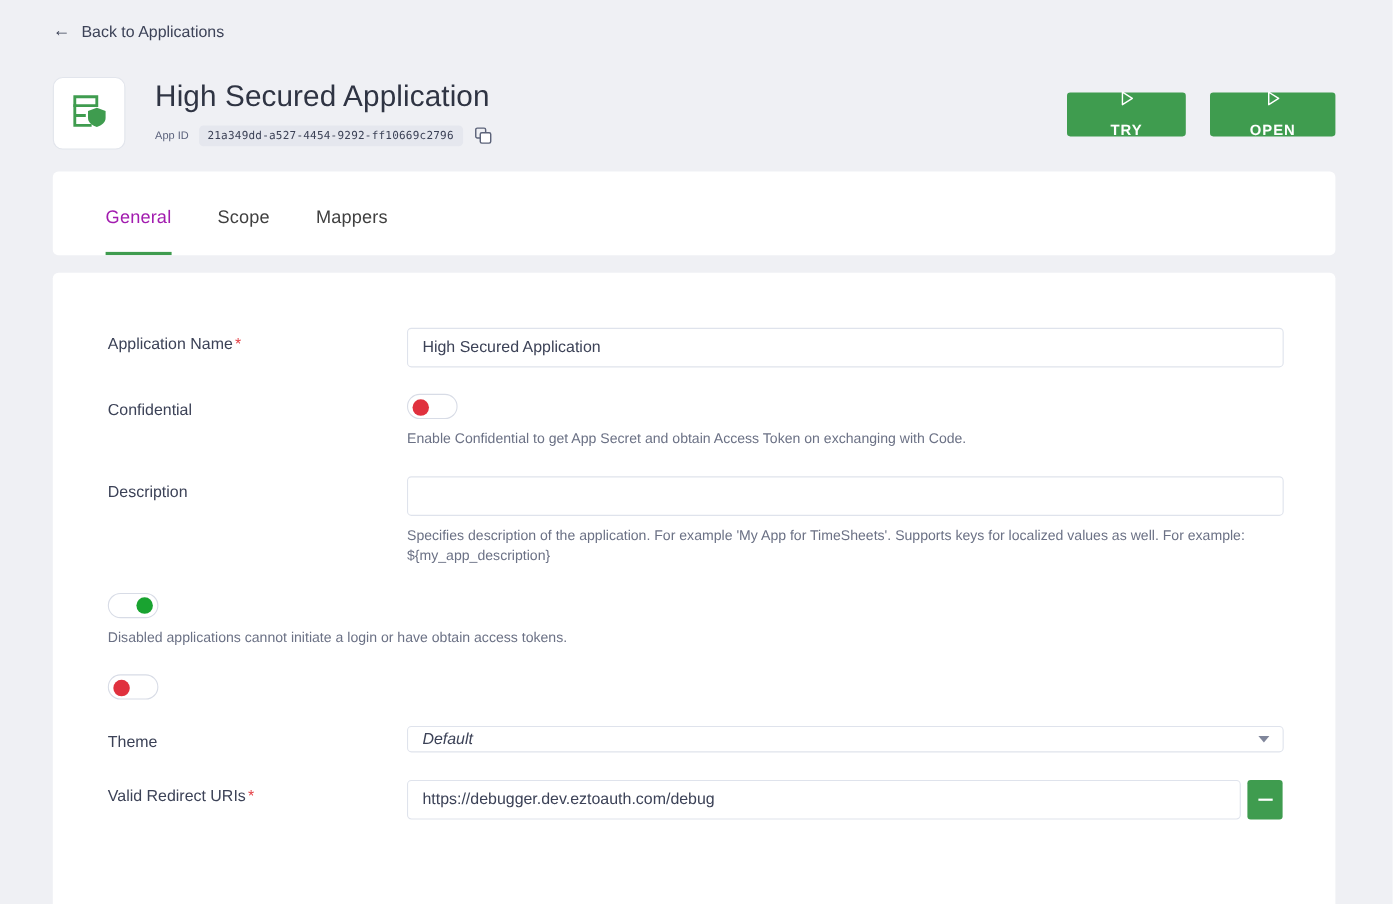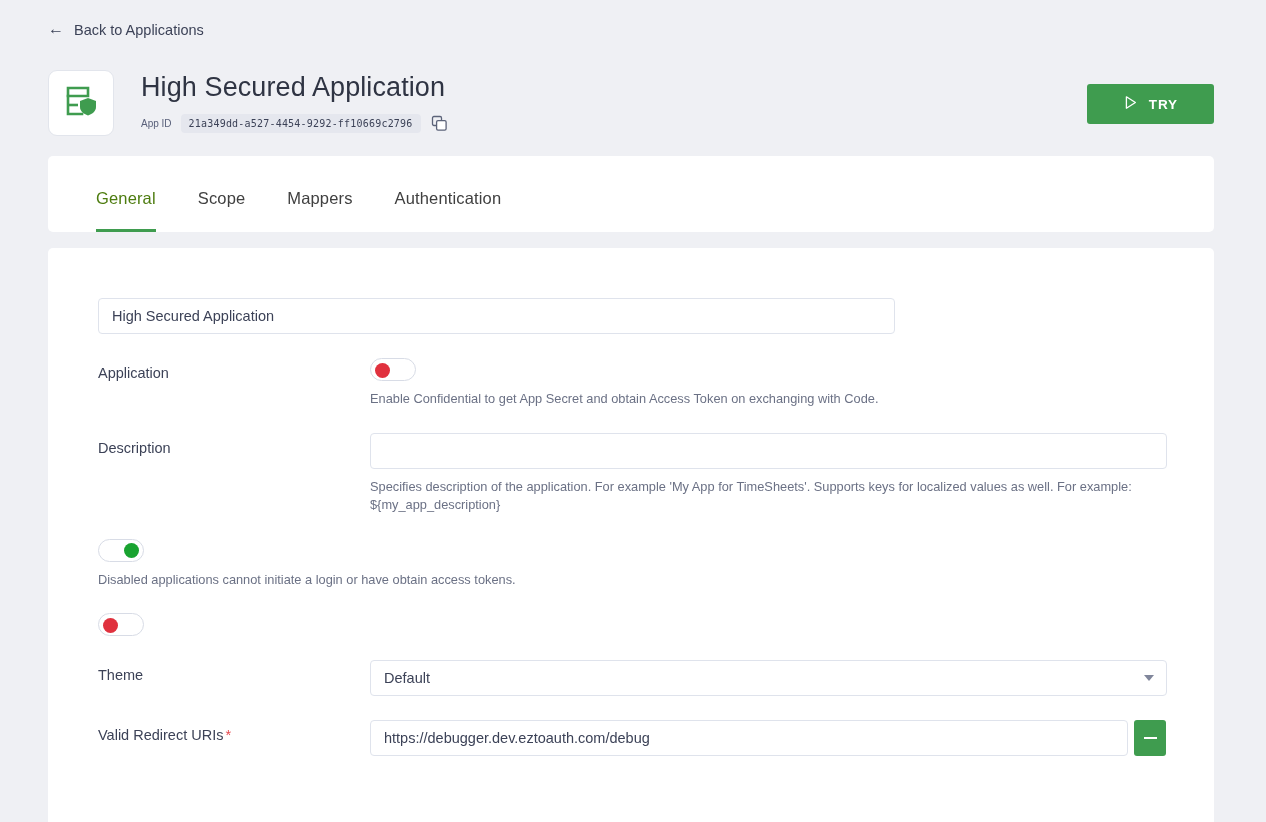--- a/index.html
+++ b/index.html
@@ -112,20 +112,21 @@
     padding: 0 36px;
     font-size: 13.5px;
     font-weight: 600;
     letter-spacing: 0.9px;
     font-family: "Liberation Sans", sans-serif;
     display: flex;
     align-items: center;
     justify-content: center;
     gap: 11px;
     cursor: pointer;
+    flex-direction: column;
   }
 
   
   .tabs-card {
     position: absolute;
     left: 48px;
     top: 156px;
     width: 1166px;
     height: 76px;
     background: #ffffff;
@@ -142,21 +143,21 @@
     position: relative;
     font-size: 16.5px;
     padding: 0 0 24px 0;
     margin-right: 42px;
     color: #404040;
     cursor: pointer;
     user-select: none;
     letter-spacing: 0.15px;
   }
   .tab:first-child { margin-left: 48px; }
-  .tab.active { color: #4d7c0f; }
+  .tab.active { color: #a21caf; }
   .tab.active::after {
     content: "";
     position: absolute;
     left: 0;
     right: 0;
     bottom: 0;
     height: 3px;
     background: #3f9c4f;
   }
 
@@ -235,30 +236,31 @@
   .toggle.off .knob { left: 4px; background: #e0313e; }
   .toggle.on  .knob { right: 4px; background: #19a330; }
 
   
   .select-wrap {
     position: relative;
     width: 797px;
   }
   .select-box {
     width: 797px;
-    height: 36px;
+    height: 24px;
     border: 1px solid #dfe3ec;
     border-radius: 4px;
     padding: 0 34px 0 13px;
     font-size: 14.5px;
     color: #3c4257;
     display: flex;
     align-items: center;
     background: #ffffff;
     cursor: pointer;
+    font-style: italic;
   }
   .select-caret {
     position: absolute;
     right: 13px;
     top: 50%;
     transform: translateY(-50%);
     width: 0; height: 0;
     border-left: 5px solid transparent;
     border-right: 5px solid transparent;
     border-top: 6px solid #80869b;
@@ -337,42 +339,52 @@
 
   <div class="header-actions">
     <button class="btn-green">
       <span>
         <svg width="15" height="15" viewBox="0 0 15 15" fill="none">
           <path d="M3.4 1.8 L12.4 7.5 L3.4 13.2 Z" stroke="#ffffff" stroke-width="1.3" stroke-linejoin="round" fill="none"></path>
         </svg>
       </span>
       <span>TRY</span>
     </button>
+    <button class="btn-green">
+      <span>
+        <svg width="15" height="15" viewBox="0 0 15 15" fill="none">
+          <path d="M3.4 1.8 L12.4 7.5 L3.4 13.2 Z" stroke="#ffffff" stroke-width="1.3" stroke-linejoin="round" fill="none"></path>
+        </svg>
+      </span>
+      <span>OPEN</span>
+    </button>
   </div>
 </div>
 
 <div class="tabs-card">
   <div class="tabs-row">
     <div class="tab active">General</div>
     <div class="tab">Scope</div>
     <div class="tab">Mappers</div>
-    <div class="tab">Authentication</div>
   </div>
 </div>
 
 <div class="form-card">
 
   <div class="field-row">
+    <div class="field-label">
+      <span>Application Name</span><span class="req">*</span>
+    </div>
     <div class="field-control">
       <input class="text-input" type="text" value="High Secured Application" style="">
     </div>
   </div>
 
   <div class="field-row">
-    <div class="field-label">Application</div>
+    <div class="field-label">Confidential</div>
     <div class="field-control">
       <span class="toggle off">
         <span class="knob"></span>
       </span>
       <div class="hint">Enable Confidential to get App Secret and obtain Access Token on exchanging with Code.</div>
     </div>
   </div>
 
   <div class="field-row">
     <div class="field-label">Description</div>

